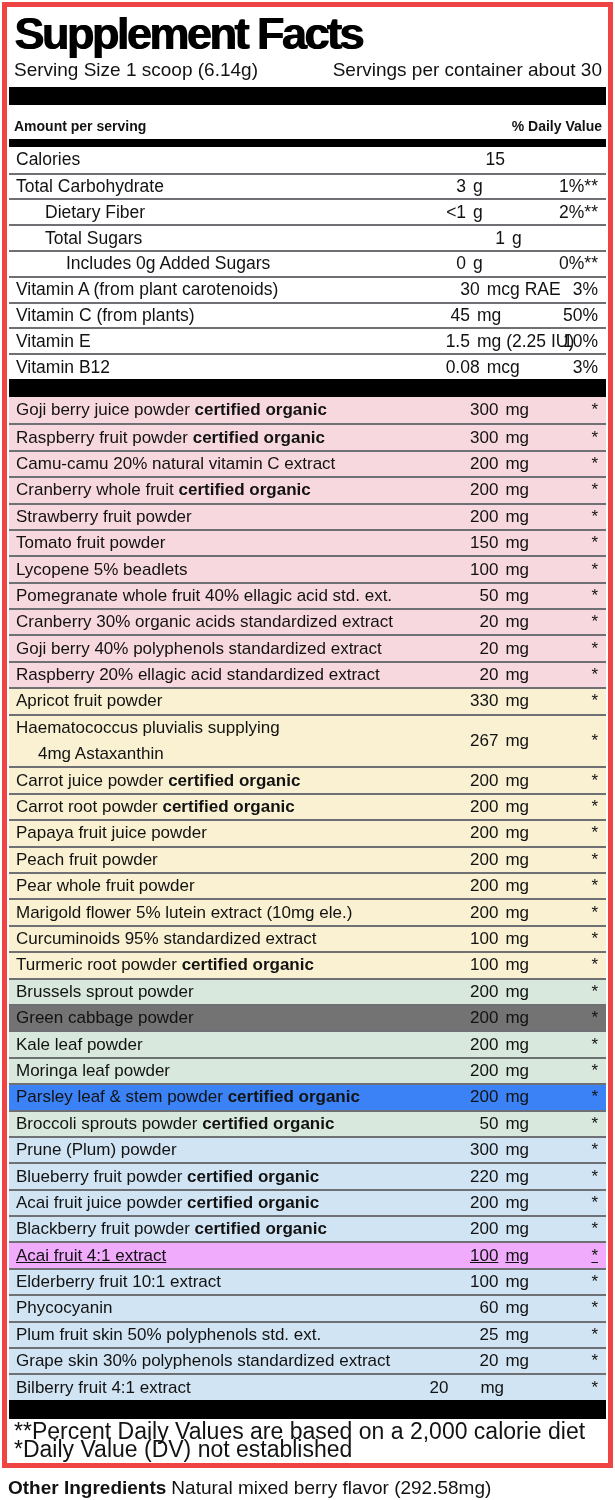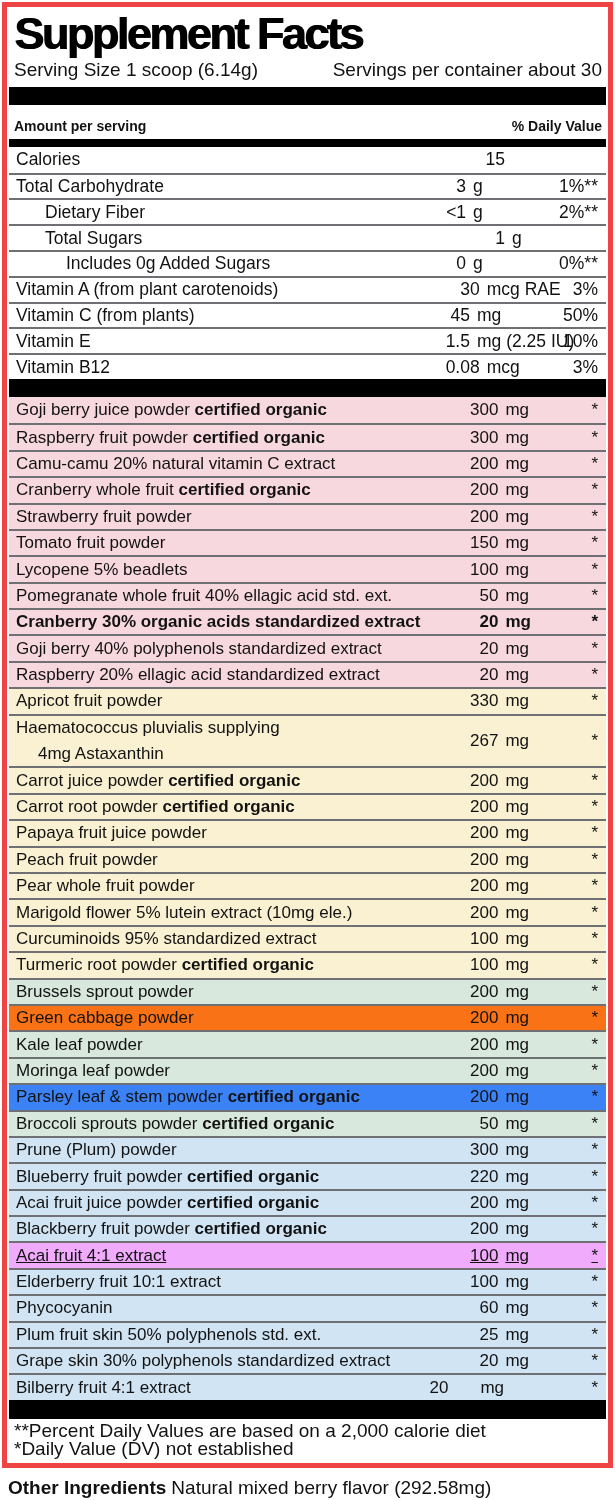--- a/index.html
+++ b/index.html
@@ -21,21 +21,21 @@
   .name{flex:1 1 auto;overflow:visible;}
   .names{flex:1 1 auto;line-height:25.2px;padding-bottom:1px;}
   .names .l2{padding-left:22px;}
   .num{flex:none;width:56px;text-align:right;}
   .unit{flex:none;width:86px;padding-left:7px;}
   .two .num,.two .unit,.two .dv{line-height:26.2px;}
   .dv{flex:none;margin-left:auto;text-align:right;}
   .ind1{padding-left:29px;}
   .ind2{padding-left:50px;}
   .b{font-weight:bold;}
-  .footnotes{font-size:19px;line-height:18.5px;padding:3px 4px 4px 5px;}
+  .footnotes{font-size:23px;line-height:18.5px;padding:3px 4px 4px 5px;}
   .other{font-size:19px;padding:9px 4px 0 8px;}
   .other .b{margin-right:5px;}
 </style>
 </head>
 <body>
 
 <div class="label">
   <div class="title">Supplement Facts</div>
   <div class="serving-row">
     <span>Serving Size 1 scoop (6.14g)</span>
@@ -146,21 +146,21 @@
         <span class="num">100</span>
         <span class="unit">mg</span>
         <span class="dv">*</span>
       </div>
       <div class="row irow" style="background: rgb(248, 216, 223);">
         <span class="name">Pomegranate whole fruit 40% ellagic acid std. ext.</span>
         <span class="num">50</span>
         <span class="unit">mg</span>
         <span class="dv">*</span>
       </div>
-      <div class="row irow" style="background: rgb(248, 216, 223); font-weight: bold;">
+      <div class="row irow" style="background: rgb(248, 216, 223);">
         <span class="name">Cranberry 30% organic acids standardized extract</span>
         <span class="num">20</span>
         <span class="unit">mg</span>
         <span class="dv">*</span>
       </div>
       <div class="row irow" style="background: rgb(248, 216, 223);">
         <span class="name">Goji berry 40% polyphenols standardized extract</span>
         <span class="num">20</span>
         <span class="unit">mg</span>
         <span class="dv">*</span>
@@ -233,21 +233,21 @@
         <span class="num">100</span>
         <span class="unit">mg</span>
         <span class="dv">*</span>
       </div>
       <div class="row irow" style="background: rgb(217, 232, 220);">
         <span class="name">Brussels sprout powder</span>
         <span class="num">200</span>
         <span class="unit">mg</span>
         <span class="dv">*</span>
       </div>
-      <div class="row irow" style="background: #f97316;">
+      <div class="row irow" style="background: #737373;">
         <span class="name">Green cabbage powder</span>
         <span class="num">200</span>
         <span class="unit">mg</span>
         <span class="dv">*</span>
       </div>
       <div class="row irow" style="background: rgb(217, 232, 220);">
         <span class="name">Kale leaf powder</span>
         <span class="num">200</span>
         <span class="unit">mg</span>
         <span class="dv">*</span>

